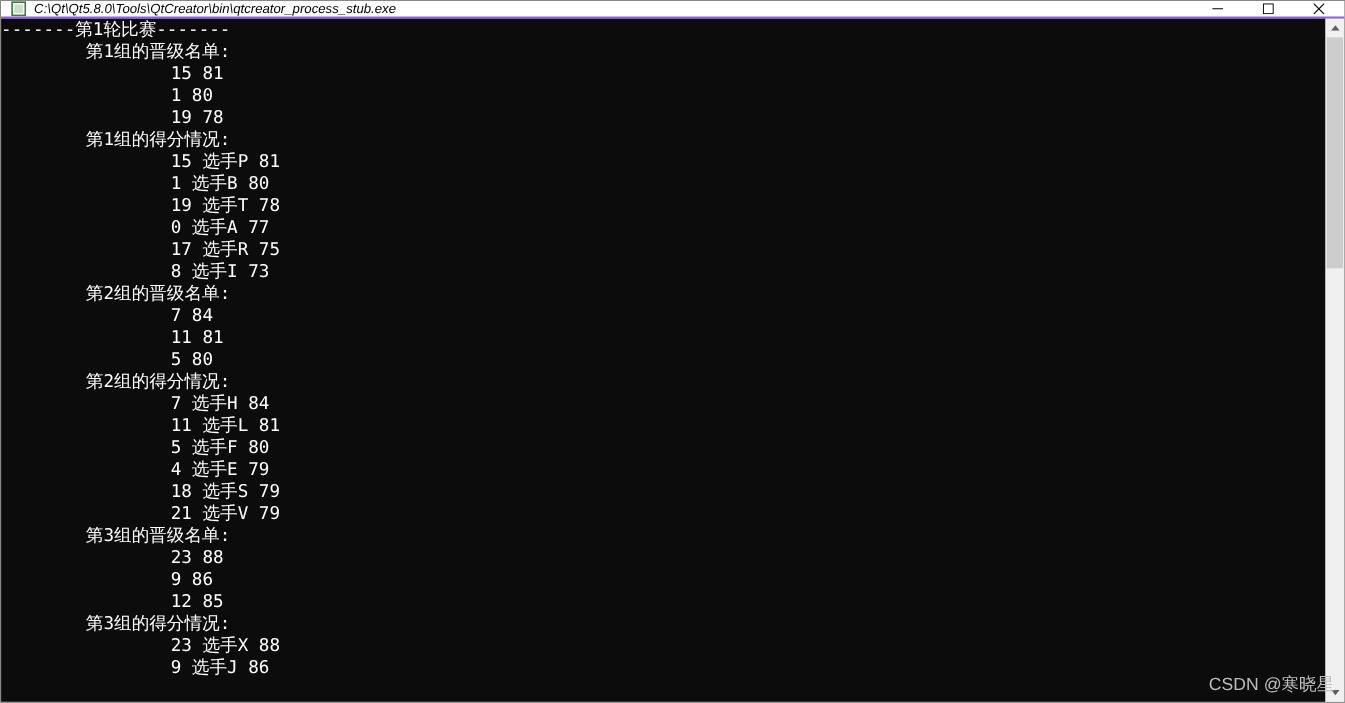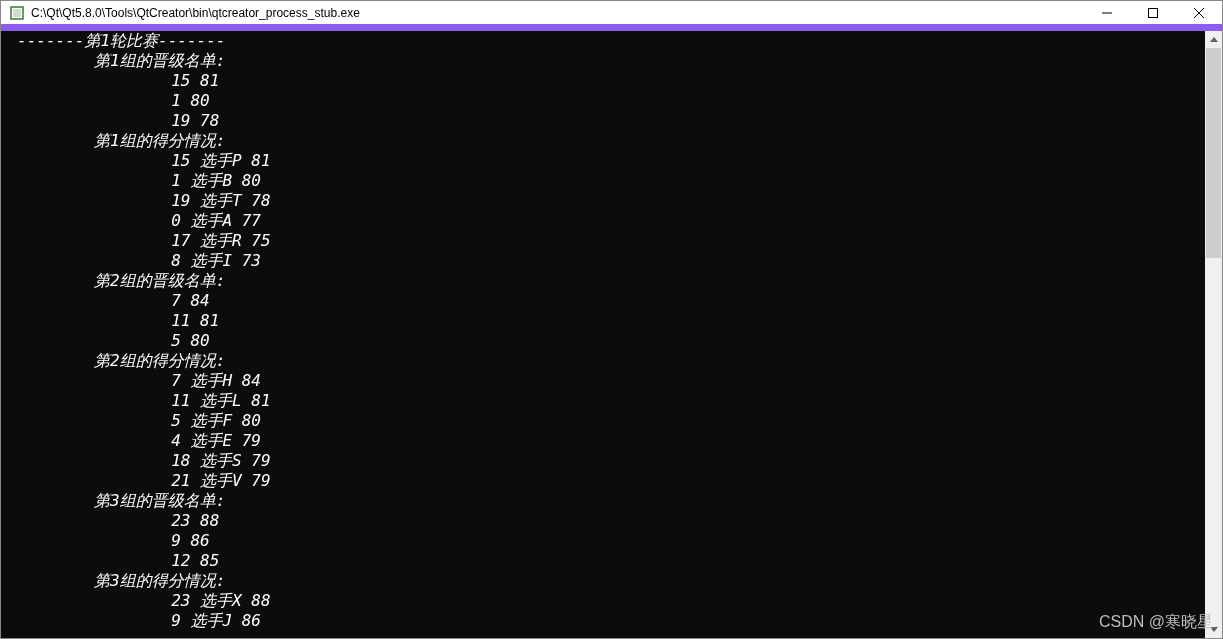--- a/index.html
+++ b/index.html
@@ -1,24 +1,24 @@
 <!DOCTYPE html>
 <html><head>
   <meta charset="utf-8">
   <style>
     * { margin: 0; padding: 0; box-sizing: border-box; }
     html, body { width: 1223px; height: 639px; font-family: "Segoe UI", Tahoma, sans-serif; overflow: hidden; background: #fff; }
     .window { width: 1223px; height: 639px; border: 1px solid #888; display: flex; flex-direction: column; background: #fff; }
-    .titlebar { height: 30px; background: #fff; display: flex; align-items: center; border-bottom: 7px solid #8b5cf6; }
+    .titlebar { height: 16px; background: #fff; display: flex; align-items: center; border-bottom: 2px solid #8b5cf6; font-style: italic; }
     .titlebar-icon { width: 16px; height: 16px; margin: 0 6px 0 8px; display: inline-flex; align-items: center; justify-content: center; }
     .titlebar-title { font-size: 12px; color: #000; flex: 0 0 auto; }
     .titlebar-spacer { flex: 1; }
     .winbtn { width: 46px; height: 30px; display: flex; align-items: center; justify-content: center; color: #000; }
     .client { flex: 1; display: flex; background: #0c0c0c; min-height: 0; }
-    .console { flex: 1; overflow: hidden; padding: 0 0 0 16px; font-style: italic; }
+    .console { flex: 1; overflow: hidden; padding: 0 0 0 0; }
     .console pre { margin: 0; font-family: "NSimSun","SimSun","Consolas",monospace; font-size: 16px; line-height: 20px; color: #ffffff; white-space: pre; }
     .scrollbar { width: 17px; background: #f0f0f0; display: flex; flex-direction: column; }
     .sb-btn { height: 17px; background: #f0f0f0; display: flex; align-items: center; justify-content: center; color: #606060; font-size: 8px; }
     .sb-track { flex: 1; background: #f0f0f0; position: relative; }
     .sb-thumb { position: absolute; left: 1px; right: 1px; background: #cdcdcd; }
     .watermark { position: fixed; right: 10px; bottom: 6px; font-size: 16px; color: #bdbdbd; font-family: "Microsoft YaHei", sans-serif; pointer-events: none; }
   </style>
 </head>
 <body>
 

